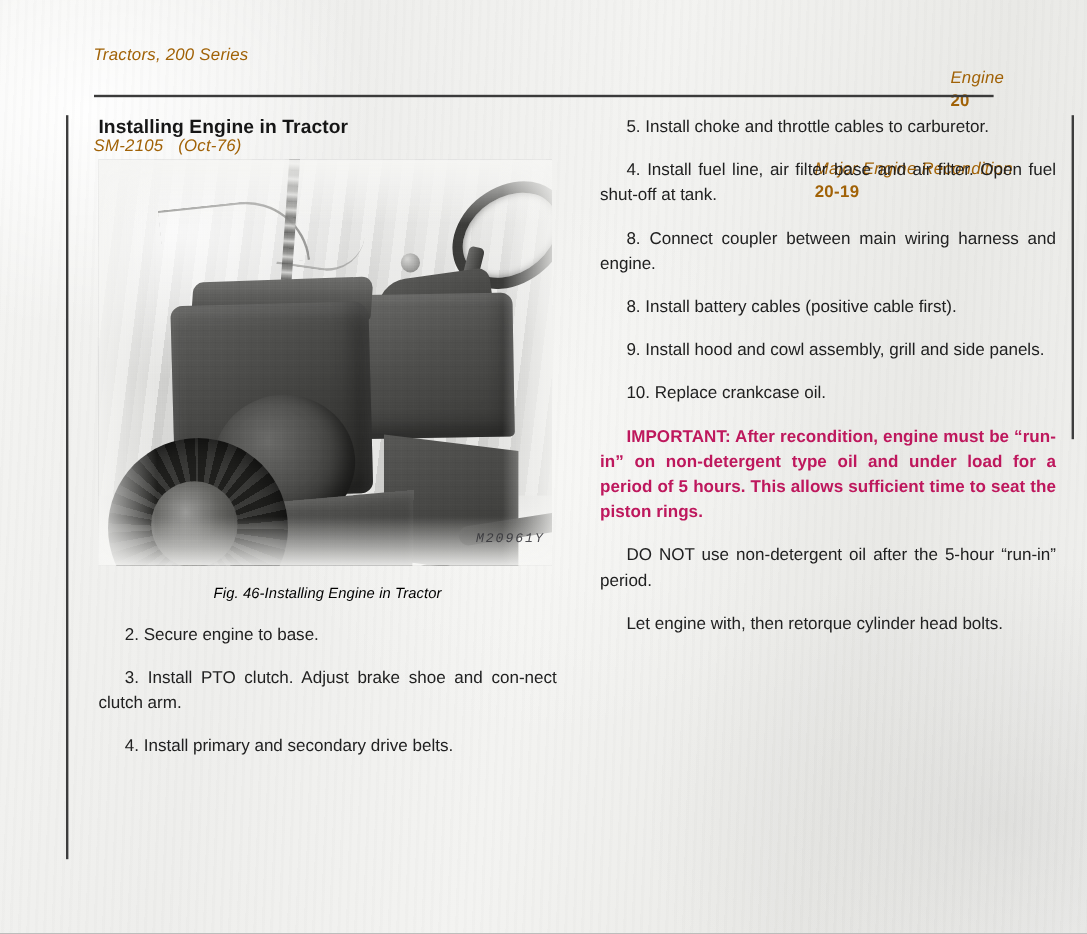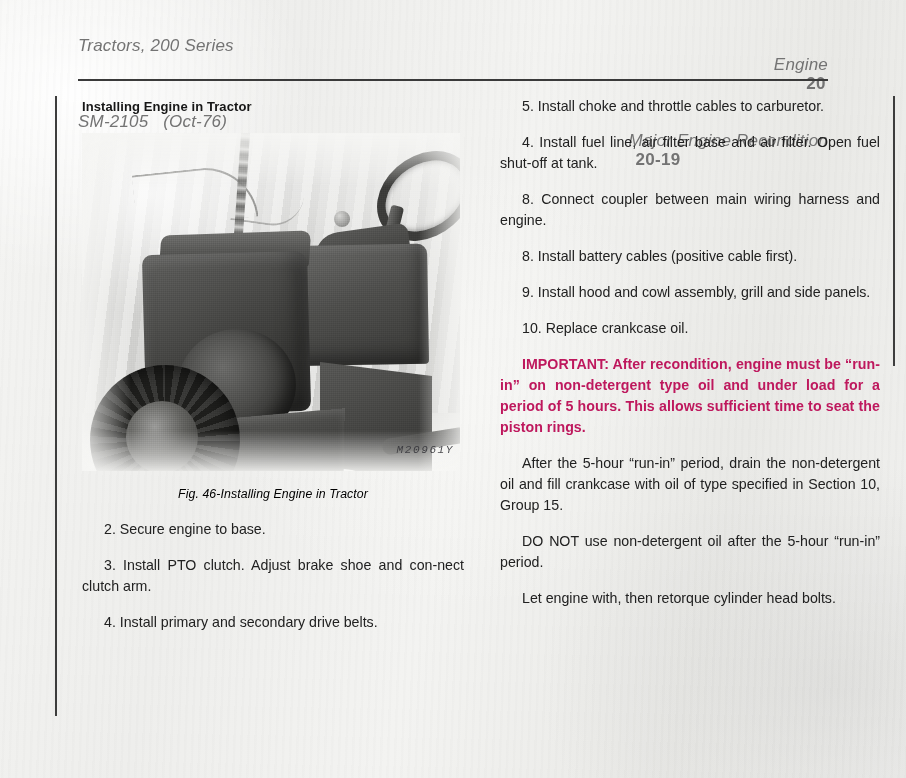--- a/index.html
+++ b/index.html
@@ -44,41 +44,41 @@
     pointer-events: none;
     z-index: 0;
   }
   .layer { position: relative; z-index: 2; }
 
   
   .runhead {
     position: absolute;
     top: 36px;
     left: 78px;
-    right: 78px;
+    right: 62px;
     font-style: italic;
-    font-size: 17px;
+    font-size: 14px;
     letter-spacing: 0.2px;
-    color: #737373;
+    color: #a16207;
   }
   .runhead .rh-row {
     display: flex;
     justify-content: space-between;
     align-items: baseline;
     line-height: 19px;
   }
   .rh-left { white-space: pre; }
   .rh-right { white-space: pre; }
   .rh-pagenum {
     font-style: normal;
     font-weight: bold;
     letter-spacing: 0.3px;
     display: inline-block;
     min-width: 52px;
-    text-align: right;
+    text-align: left;
   }
   .rule-h {
     position: absolute;
     left: 78px;
     top: 79px;
     width: 750px;
     height: 2px;
     background: #3a3a3a;
   }
   .rule-v-left {
@@ -102,21 +102,21 @@
   .col {
     position: absolute;
     top: 96px;
     font-size: 14.2px;
     line-height: 21px;
   }
   .col-left  { left: 82px;  width: 382px; }
   .col-right { left: 500px; width: 380px; }
 
   h2.section-title {
-    font-size: 13px;
+    font-size: 16px;
     font-weight: bold;
     margin: 0 0 16px 0;
     letter-spacing: 0.1px;
     color: #161616;
   }
   h3.center-title {
     font-size: 16px;
     font-weight: bold;
     text-align: center;
     margin: 26px 0 14px 0;
@@ -426,19 +426,18 @@
     <div class="col col-right">
       <p class="body">5. Install choke and throttle cables to carburetor.</p>
       <p class="body">4. Install fuel line, air filter base and air filter. Open fuel shut-off at tank.</p>
       <p class="body">8. Connect coupler between main wiring harness and engine.</p>
       <p class="body">8. Install battery cables (positive cable first).</p>
       <p class="body">9. Install hood and cowl assembly, grill and side panels.</p>
       <p class="body">10. Replace crankcase oil.</p>
 
 
       <p class="body strong">IMPORTANT: After recondition, engine must be “run-in” on non-detergent type oil and under load for a period of 5 hours. This allows sufficient time to seat the piston rings.</p>
-      <p class="body">After the 5-hour “run-in” period, drain the non-detergent oil and fill crankcase with oil of type specified in Section 10, Group 15.</p>
       <p class="body">DO NOT use non-detergent oil after the 5-hour “run-in” period.</p>
       <p class="body">Let engine with, then retorque cylinder head bolts.</p>
     </div>
 
   </div>
 </div>
 
 </body></html>

